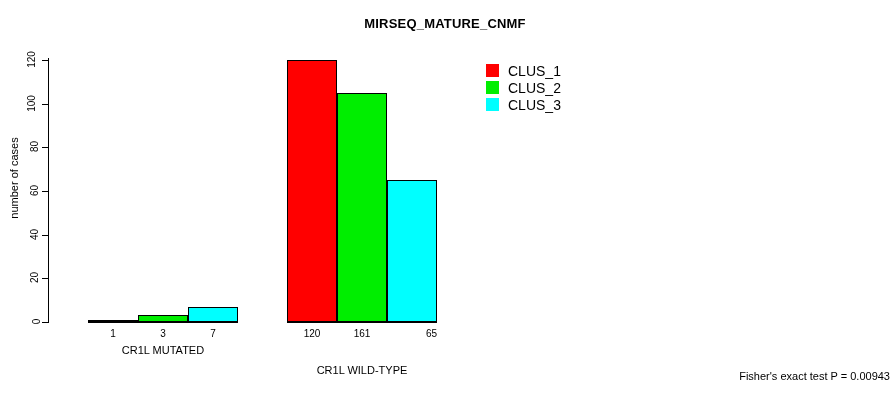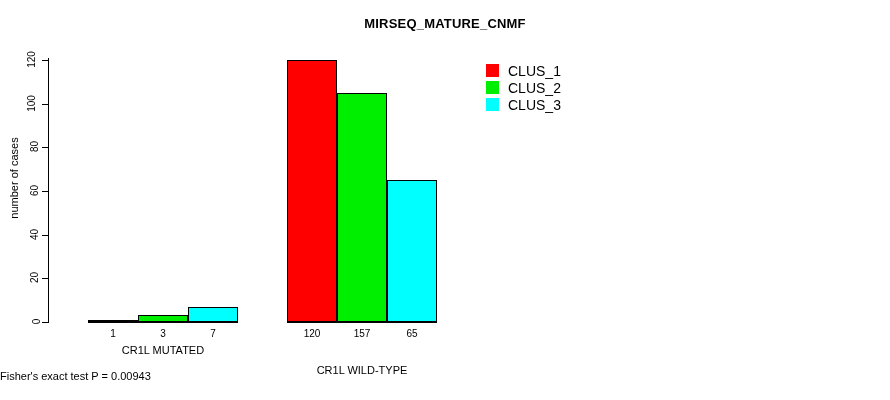--- a/index.html
+++ b/index.html
@@ -126,21 +126,21 @@
     font-size: 14px;
     margin-left: 9px;
   }
 
   
   #footer-note {
     position: absolute;
     left: 0;
     top: 370px;
     width: 890px;
-    text-align: left;
+    text-align: right;
     font-size: 11px;
   }
 </style>
 </head>
 <body>
 
 <div id="root">
 
   <div id="chart-title">MIRSEQ_MATURE_CNMF</div>
 
@@ -174,22 +174,22 @@
       <div class="bar" title="CLUS_2: 105" style="left: 337px; width: 50px; height: 229.25px; top: 92.75px; background: rgb(0, 238, 0);"></div>
       <div class="bar" title="CLUS_3: 65" style="left: 387px; width: 50px; height: 141.917px; top: 180.083px; background: rgb(0, 255, 255);"></div>
       <div class="group-baseline" style="left: 287px; width: 150px; top: 322px;"></div>
     </div>
   <div id="x-labels-layer">
       <div class="x-tick-label" style="left: 88px; width: 50px; top: 328px;">1</div>
       <div class="x-tick-label" style="left: 138px; width: 50px; top: 328px;">3</div>
       <div class="x-tick-label" style="left: 188px; width: 50px; top: 328px;">7</div>
       <div class="group-label" style="left: 48px; width: 230px; top: 344px; text-align: center;">CR1L MUTATED</div>
       <div class="x-tick-label" style="left: 287px; width: 50px; top: 328px;">120</div>
-      <div class="x-tick-label" style="left: 337px; width: 50px; top: 328px;">157</div>
-      <div class="x-tick-label" style="left: 387px; width: 50px; top: 328px;">65</div>
+      <div class="x-tick-label" style="left: 337px; width: 50px; top: 328px;">161</div>
+      <div class="x-tick-label" style="left: 387px; width: 50px; top: 328px; text-align: right;">65</div>
       <div class="group-label" style="left: 247px; width: 230px; top: 364px;">CR1L WILD-TYPE</div>
     </div>
 
   <div id="legend">
       <div class="legend-row"><span class="legend-swatch" style="background: rgb(255, 0, 0);"></span><span class="legend-text">CLUS_1</span></div>
       <div class="legend-row"><span class="legend-swatch" style="background: rgb(0, 238, 0);"></span><span class="legend-text">CLUS_2</span></div>
       <div class="legend-row"><span class="legend-swatch" style="background: rgb(0, 255, 255);"></span><span class="legend-text">CLUS_3</span></div>
     </div>
 
   <div id="footer-note">Fisher's exact test P = 0.00943</div>

